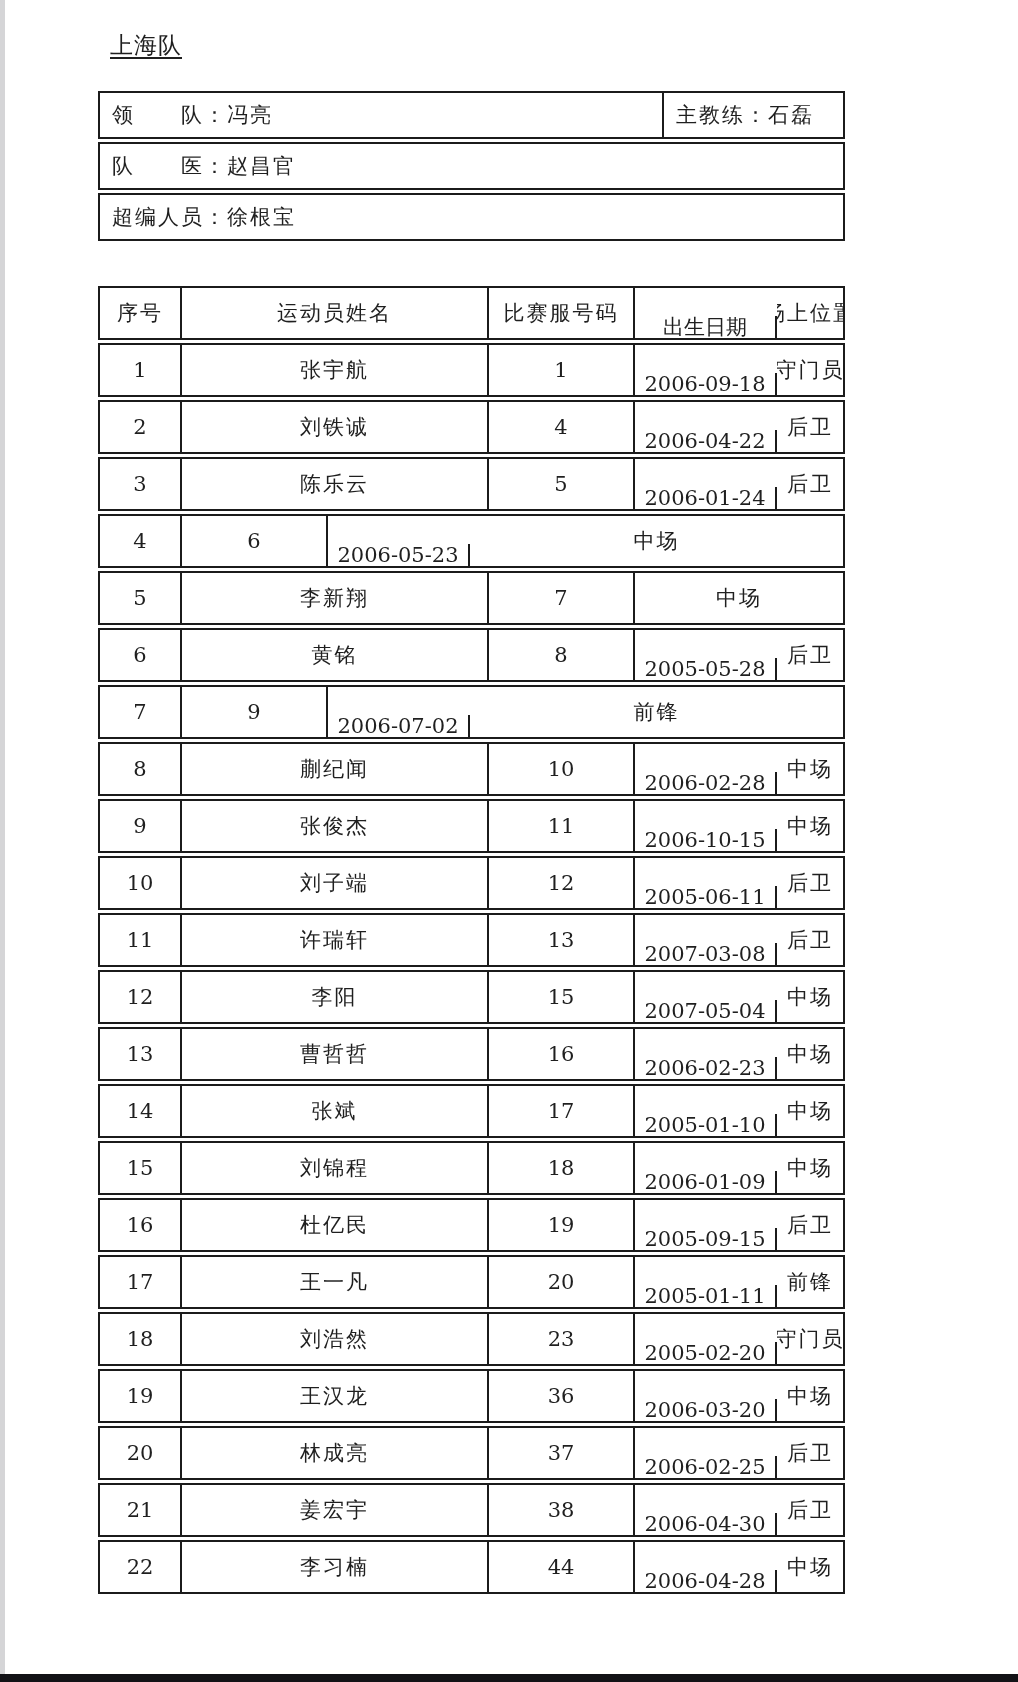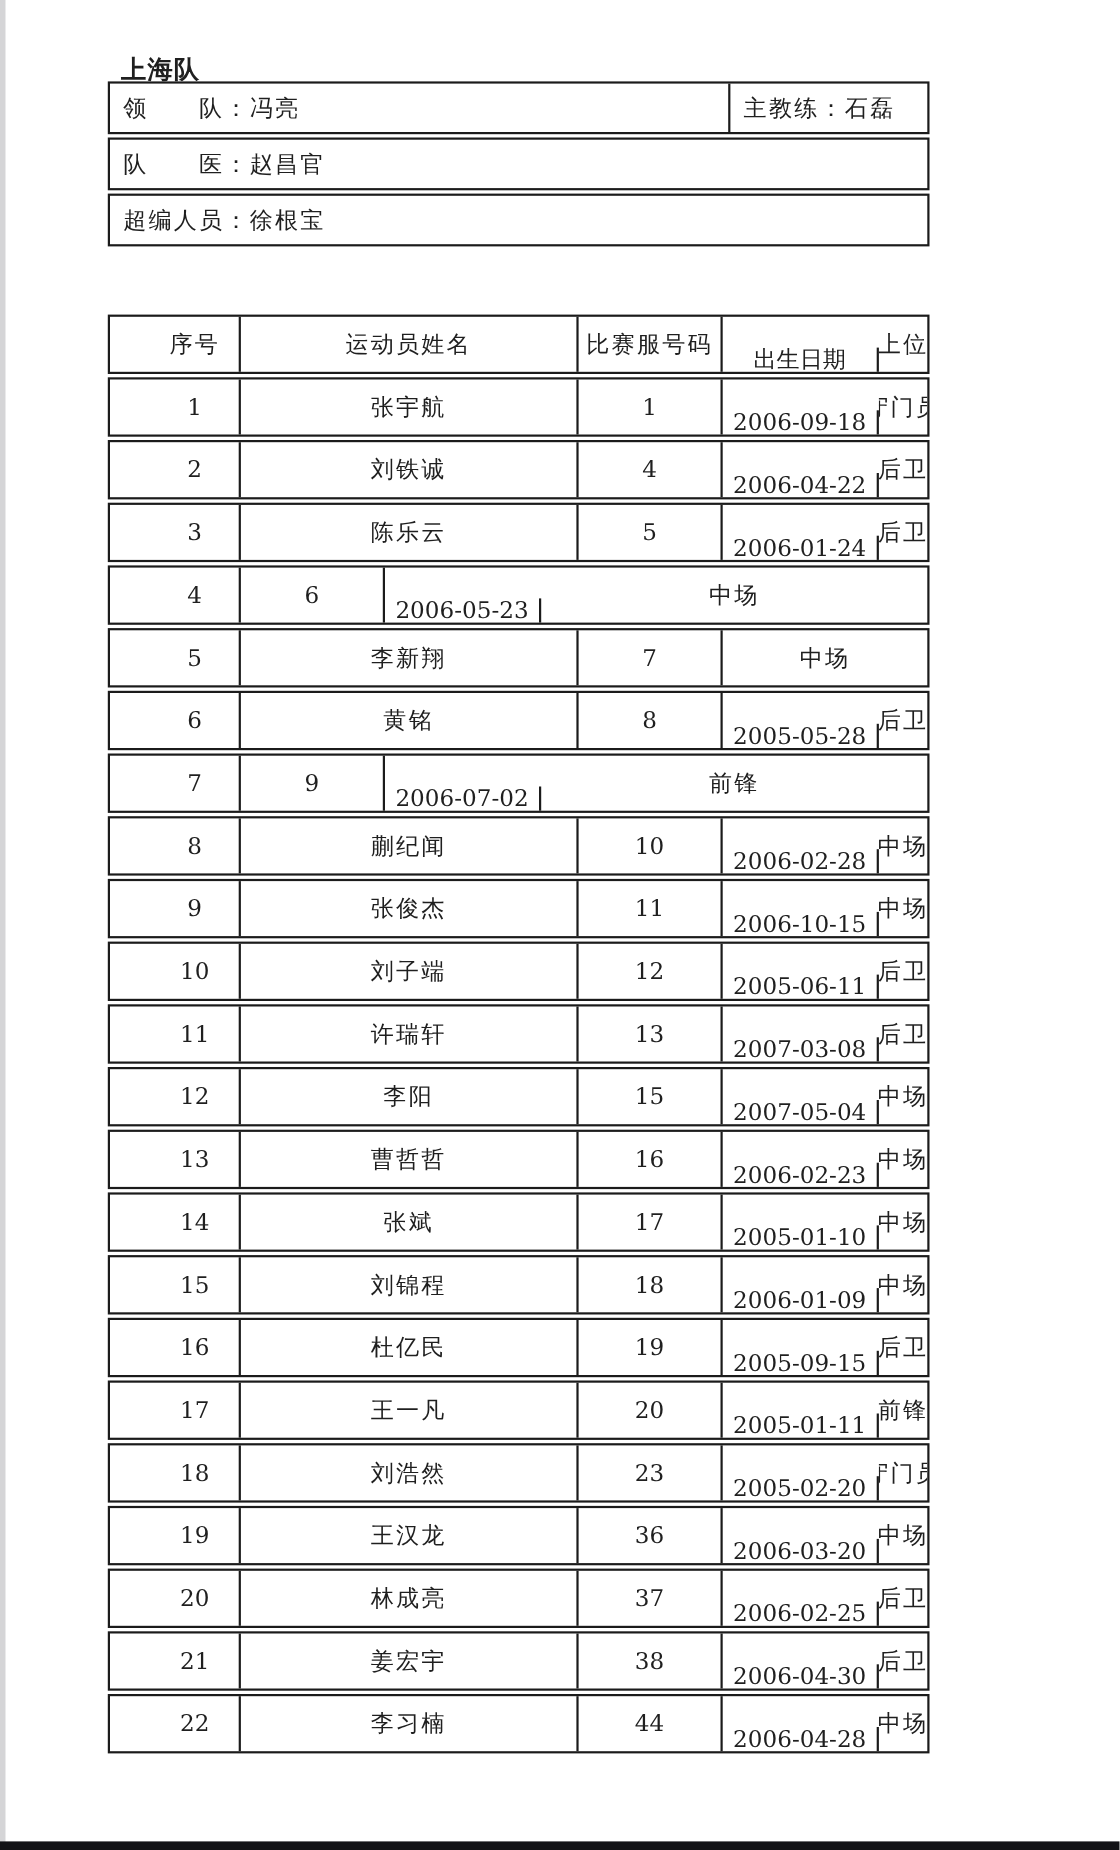--- a/index.html
+++ b/index.html
@@ -7,42 +7,42 @@
     position:relative;
     width:1018px;height:1682px;
     background:#ffffff;
     overflow:hidden;
     font-family:"DejaVu Serif","Liberation Serif",serif;
     color:#1f1f1f;
   }
   .edge-left{position:absolute;left:0;top:0;width:5px;height:1682px;background:#d5d5d7;}
   .edge-bottom{position:absolute;left:0;bottom:0;width:1018px;height:8px;background:#121216;}
   .doc-title{
-    position:absolute;left:110px;top:48px;
-    font-size:23px;font-weight:bold;letter-spacing:1px;
+    position:absolute;left:110px;top:30px;
+    font-size:23px;font-weight:normal;letter-spacing:1px;
     text-decoration:underline;text-decoration-thickness:2px;text-underline-offset:4px;
   }
-  .info-table{position:absolute;left:98px;top:74px;width:747px;}
+  .info-table{position:absolute;left:98px;top:91px;width:747px;}
   .roster{position:absolute;left:98px;top:286px;width:747px;}
   .trow{
     display:flex;box-sizing:border-box;width:747px;
     border:2px solid #1b1b1b;background:#fff;margin-bottom:3px;
   }
   .info-table .trow{height:48px;}
   .roster .trow{height:54px;}
   .cell{
     box-sizing:border-box;display:flex;align-items:center;
     font-size:21px;letter-spacing:2px;overflow:hidden;white-space:nowrap;
   }
   .cell.sep{border-right:2px solid #1b1b1b;}
   .cell.left{justify-content:flex-start;padding-left:12px;}
   .cell.center{justify-content:center;padding-left:0;}
-  .c0{width:82px;margin-left:37px;}
+  .c0{width:82px;}
   .c1{width:307px;}
-  .c2{width:131px;}
+  .c2{width:146px;}
   .c3{width:142px;letter-spacing:0;margin-top:28px;}
   .c4{flex:1;}
   .w-main{width:564px;}
   .w-side{flex:1;}
   .num{letter-spacing:0;}
   .roster .header .cell{font-size:21px;}
 </style>
 </head>
 <body>
 

